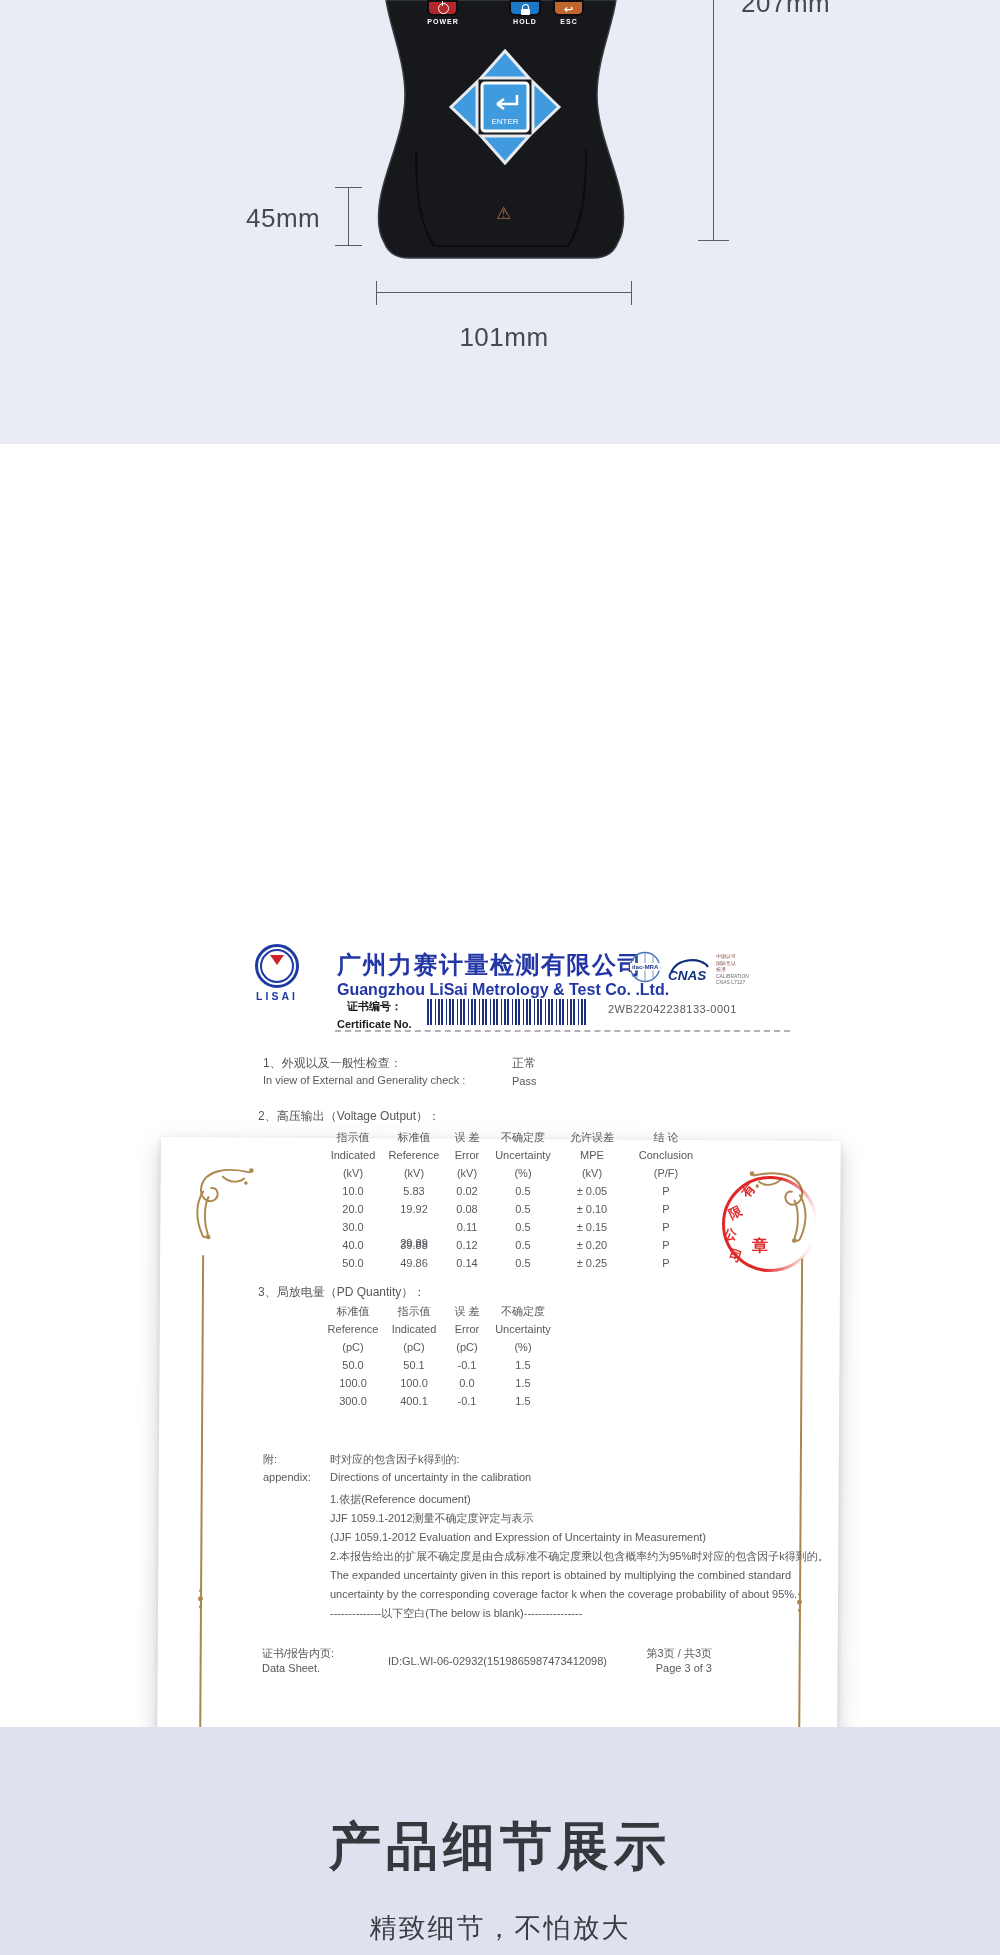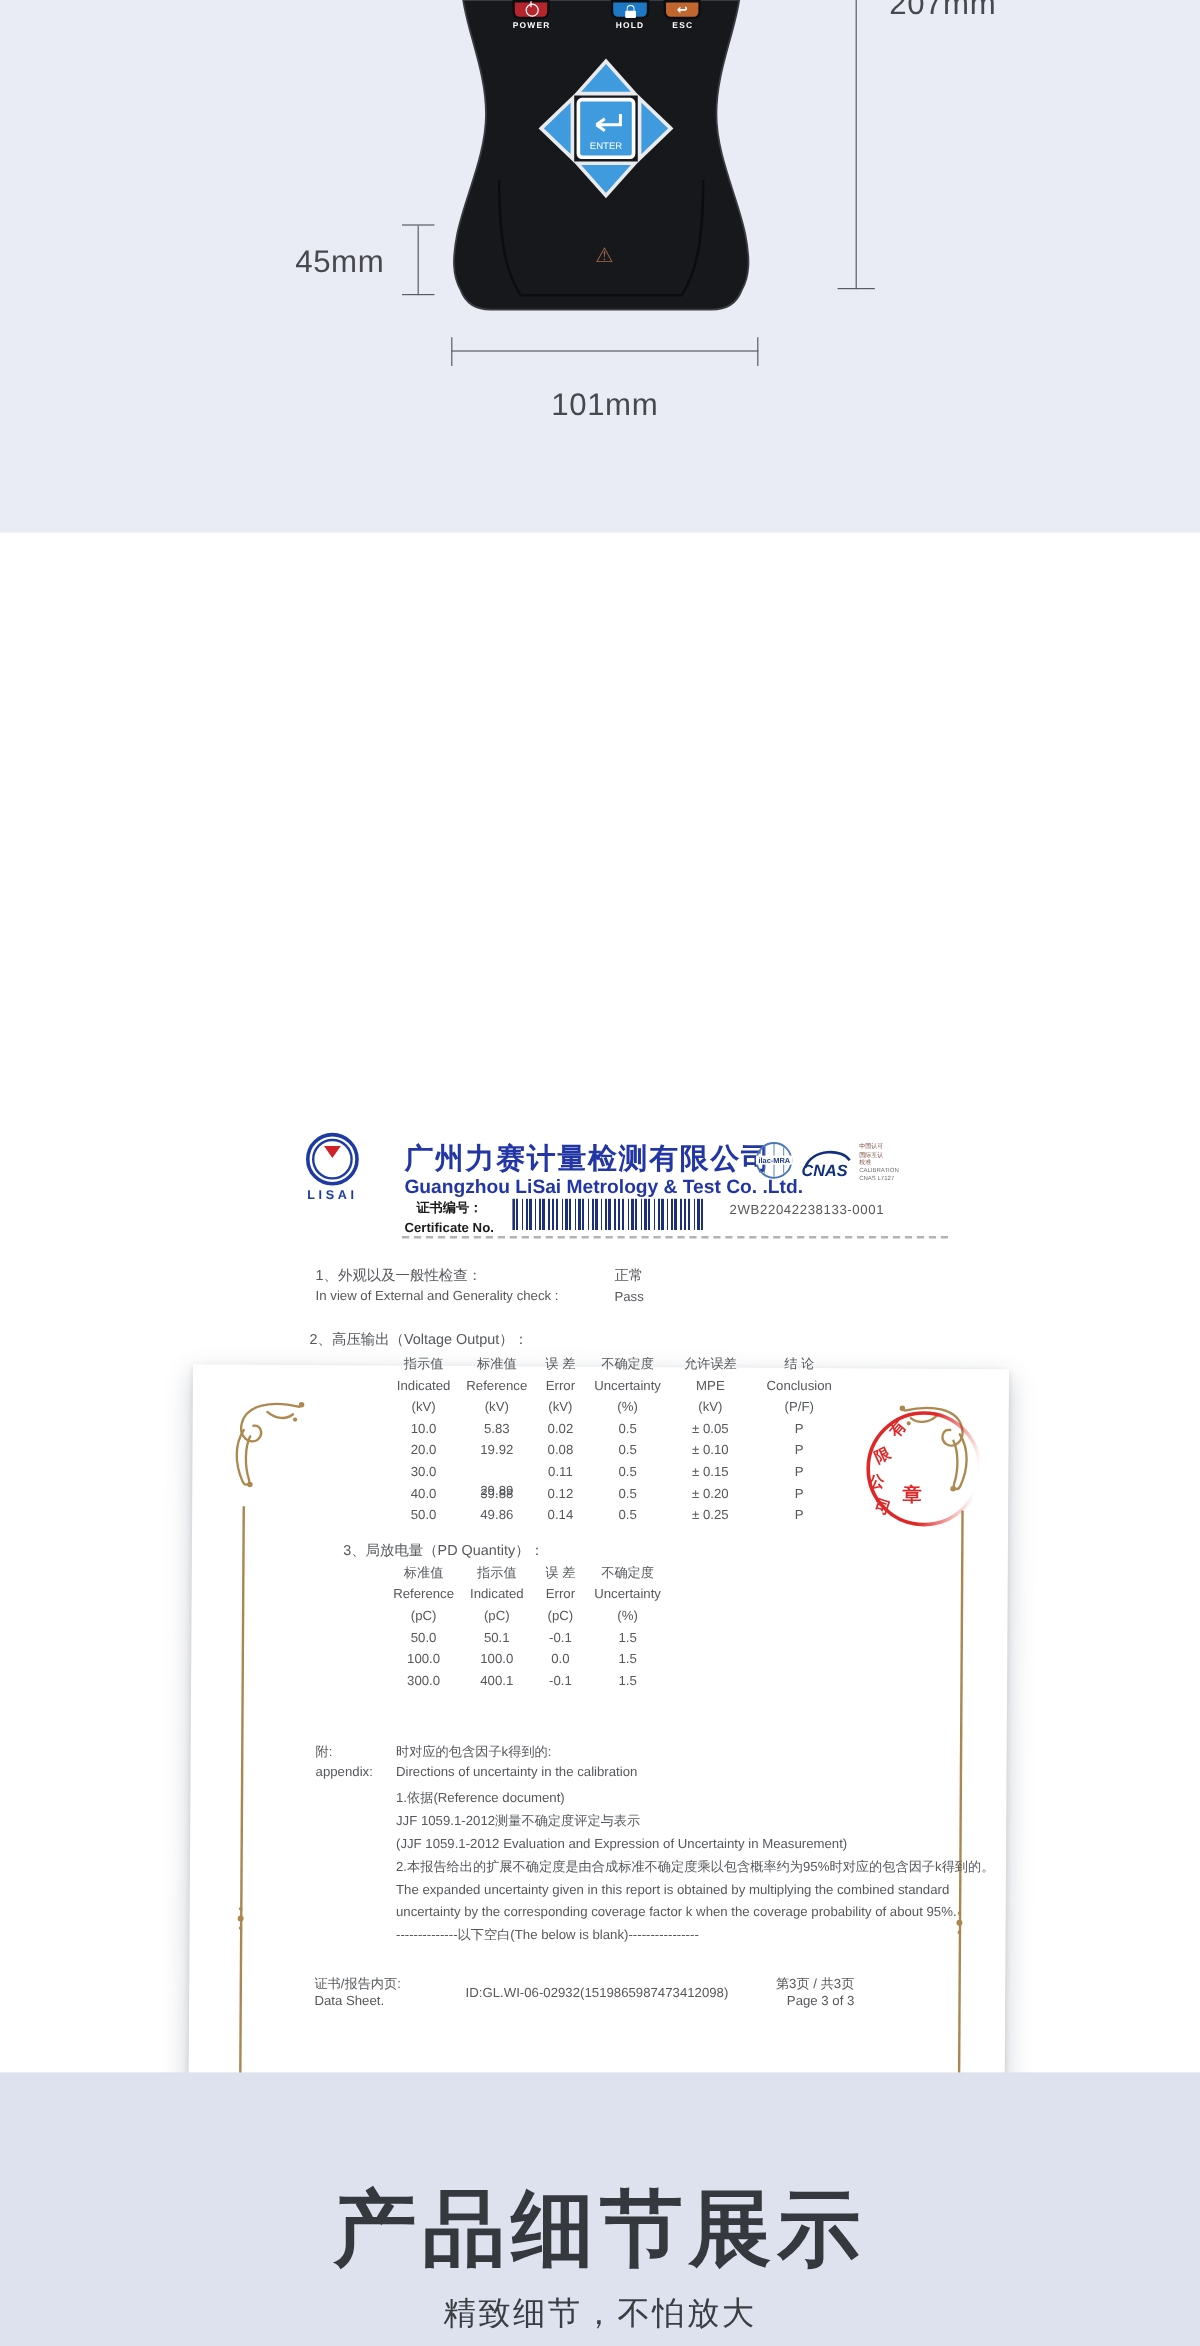--- a/index.html
+++ b/index.html
@@ -52,21 +52,21 @@
   .ap-line{height:19px;line-height:19px;font-size:11px;color:#56585c;white-space:nowrap;}
 
   .stamp{left:712px;top:722px;width:126px;height:116px;
          -webkit-mask-image:linear-gradient(100deg,#000 48%,rgba(0,0,0,0) 78%);
          mask-image:linear-gradient(100deg,#000 48%,rgba(0,0,0,0) 78%);}
   .stamp-ring{position:absolute;left:10px;top:10px;width:96px;height:96px;border:3px solid #e02727;border-radius:50%;box-sizing:border-box;}
   .stamp-char{position:absolute;font-size:13px;font-weight:bold;color:#e02727;}
 
   
   #sec-banner{left:0;top:1727px;width:1000px;height:228px;background:#dee2ee;}
-  .banner-title{left:0;top:1812px;width:1000px;text-align:center;font-size:69px;font-weight:bold;
+  .banner-title{left:0;top:1812px;width:1000px;text-align:center;font-size:52px;font-weight:bold;
                 letter-spacing:5px;color:#35383d;}
   .banner-sub{left:0;top:1910px;width:1000px;text-align:center;font-size:27px;letter-spacing:2px;color:#3a3d42;}
 </style>
 </head>
 <body>
 
 <div id="page">
 
   <div class="abs" id="sec-top">
 
@@ -206,21 +206,21 @@
         <div class="t-row"><span class="t-cell" style="width: 66px;">(kV)</span><span class="t-cell" style="width: 56px;">(kV)</span><span class="t-cell" style="width: 50px;">(kV)</span><span class="t-cell" style="width: 62px;">(%)</span><span class="t-cell" style="width: 76px;">(kV)</span><span class="t-cell" style="width: 72px;">(P/F)</span></div>
       </div>
     <div class="abs" style="left:320px;top:738px;">
         <div class="t-row"><span class="t-cell" style="width: 66px;">10.0</span><span class="t-cell" style="width: 56px;">5.83</span><span class="t-cell" style="width: 50px;">0.02</span><span class="t-cell" style="width: 62px;">0.5</span><span class="t-cell" style="width: 76px;">±  0.05</span><span class="t-cell" style="width: 72px;">P</span></div>
         <div class="t-row"><span class="t-cell" style="width: 66px;">20.0</span><span class="t-cell" style="width: 56px;">19.92</span><span class="t-cell" style="width: 50px;">0.08</span><span class="t-cell" style="width: 62px;">0.5</span><span class="t-cell" style="width: 76px;">±  0.10</span><span class="t-cell" style="width: 72px;">P</span></div>
         <div class="t-row"><span class="t-cell" style="width: 66px;">30.0</span><span class="t-cell" style="width: 56px; margin-top: 16px;">29.89</span><span class="t-cell" style="width: 50px;">0.11</span><span class="t-cell" style="width: 62px;">0.5</span><span class="t-cell" style="width: 76px;">±  0.15</span><span class="t-cell" style="width: 72px;">P</span></div>
         <div class="t-row"><span class="t-cell" style="width: 66px;">40.0</span><span class="t-cell" style="width: 56px;">39.88</span><span class="t-cell" style="width: 50px;">0.12</span><span class="t-cell" style="width: 62px;">0.5</span><span class="t-cell" style="width: 76px;">±  0.20</span><span class="t-cell" style="width: 72px;">P</span></div>
         <div class="t-row"><span class="t-cell" style="width: 66px;">50.0</span><span class="t-cell" style="width: 56px;">49.86</span><span class="t-cell" style="width: 50px;">0.14</span><span class="t-cell" style="width: 62px;">0.5</span><span class="t-cell" style="width: 76px;">±  0.25</span><span class="t-cell" style="width: 72px;">P</span></div>
       </div>
 
-    <div class="abs c-text" style="left:258px;top:840px;margin-left:28px;">3、局放电量（PD Quantity）：</div>
+    <div class="abs c-text" style="left:258px;top:840px;">3、局放电量（PD Quantity）：</div>
     <div class="abs" style="left:320px;top:858px;">
         <div class="t-row"><span class="t-cell" style="width: 66px;">标准值</span><span class="t-cell" style="width: 56px;">指示值</span><span class="t-cell" style="width: 50px;">误 差</span><span class="t-cell" style="width: 62px;">不确定度</span></div>
         <div class="t-row"><span class="t-cell" style="width: 66px;">Reference</span><span class="t-cell" style="width: 56px;">Indicated</span><span class="t-cell" style="width: 50px;">Error</span><span class="t-cell" style="width: 62px;">Uncertainty</span></div>
         <div class="t-row"><span class="t-cell" style="width: 66px;">(pC)</span><span class="t-cell" style="width: 56px;">(pC)</span><span class="t-cell" style="width: 50px;">(pC)</span><span class="t-cell" style="width: 62px;">(%)</span></div>
       </div>
     <div class="abs" style="left:320px;top:912px;">
         <div class="t-row"><span class="t-cell" style="width: 66px;">50.0</span><span class="t-cell" style="width: 56px;">50.1</span><span class="t-cell" style="width: 50px;">-0.1</span><span class="t-cell" style="width: 62px;">1.5</span></div>
         <div class="t-row"><span class="t-cell" style="width: 66px;">100.0</span><span class="t-cell" style="width: 56px;">100.0</span><span class="t-cell" style="width: 50px;">0.0</span><span class="t-cell" style="width: 62px;">1.5</span></div>
         <div class="t-row"><span class="t-cell" style="width: 66px;">300.0</span><span class="t-cell" style="width: 56px;">400.1</span><span class="t-cell" style="width: 50px;">-0.1</span><span class="t-cell" style="width: 62px;">1.5</span></div>
       </div>

